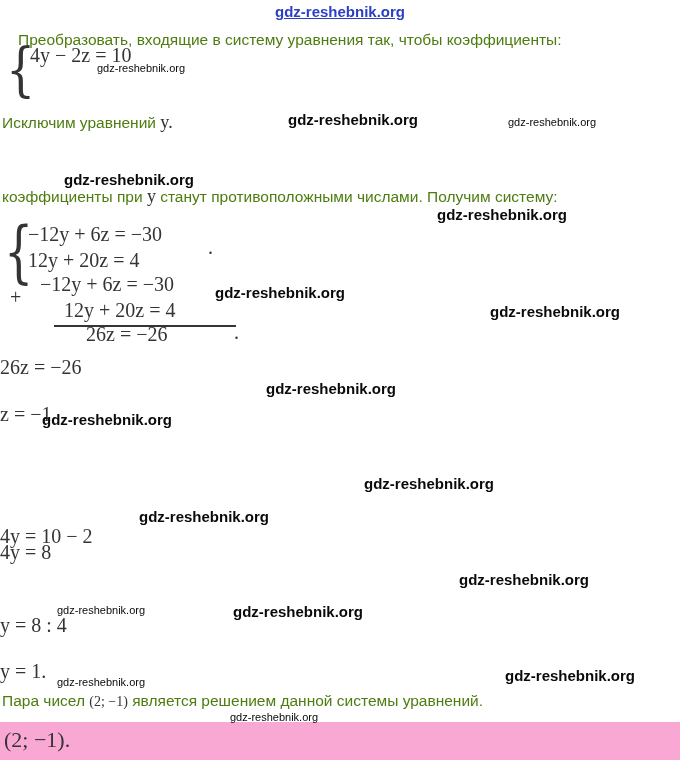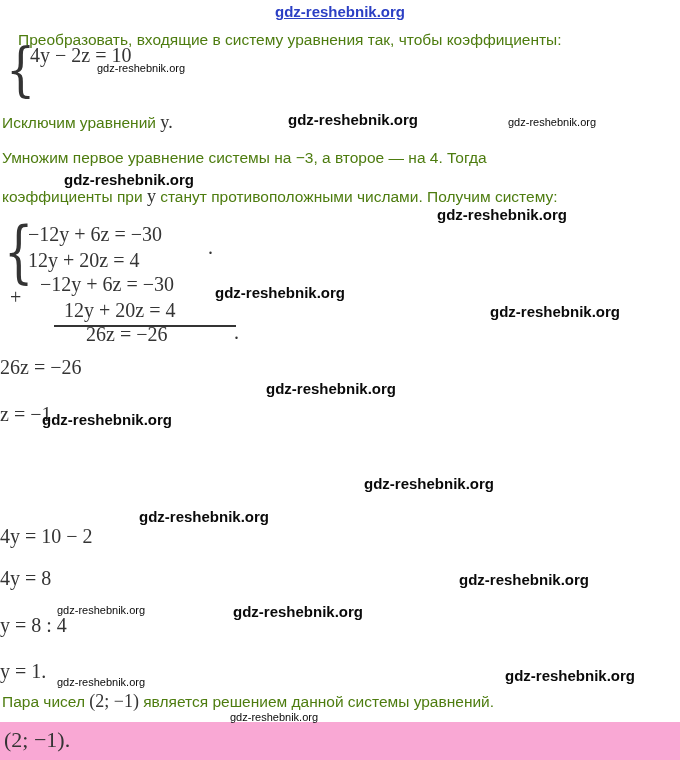--- a/index.html
+++ b/index.html
@@ -35,21 +35,20 @@
     <span class="brace">{</span>
     <div class="rows">
       <div class="math">4y − 2z = 10</div>
     </div>
   </div>
 
   <div class="abs" style="left:2px; top:111px;">
     <span class="gray">Исключим уравнений </span><span class="math" style="font-size:18px;">y.</span>
   </div>
 
-  <div class="abs gray" style="left:2px; top:149px;">Умножим первое уравнение системы на −3, а второе — на 4. Тогда</div>
   <div class="abs" style="left:2px; top:185px;">
     <span class="gray">коэффициенты при </span><span class="math" style="font-size:18px;">y</span><span class="gray"> станут противоположными числами. Получим систему:</span>
   </div>
 
   <div class="sys" style="left:4px; top:221px;">
     <span class="brace" style="transform:scaleY(1.45);">{</span>
     <div class="rows">
       <div class="math" style="line-height:26px;">−12y + 6z = −30</div>
       <div class="math" style="line-height:26px;">12y + 20z = 4</div>
     </div>
@@ -60,26 +59,26 @@
     <span class="math abs" style="left:0; top:13px; font-style:normal;">+</span>
     <div class="math abs" style="left:30px; top:0;">−12y + 6z = −30</div>
     <div class="math abs" style="left:44px; top:26px; width:182px; padding:0 0 3px 10px; border-bottom:2px solid #343434;">12y + 20z = 4</div>
     <div class="math abs" style="left:76px; top:50px;">26z = −26</div>
     <span class="math abs" style="left:224px; top:48px;">.</span>
   </div>
 
   <div class="abs math" style="left:0px; top:356px;">26z = −26</div>
   <div class="abs math" style="left:0px; top:403px;">z = −1</div>
   <div class="abs math" style="left:0px; top:525px;">4y = 10 − 2</div>
-  <div class="abs math" style="left:0px; top:567px;">4y = 8</div>
+  <div class="abs math" style="left:0px; top:541px;">4y = 8</div>
   <div class="abs math" style="left:0px; top:614px;">y = 8 : 4</div>
   <div class="abs math" style="left:0px; top:660px;">y = 1.</div>
 
   <div class="abs" style="left:2px; top:690px;">
-    <span class="gray">Пара чисел </span><span class="math" style="font-size:18px;">(2; −1)</span><span class="gray"> является решением данной системы уравнений.</span>
+    <span class="gray">Пара чисел </span><span class="math" style="font-size:14px;">(2; −1)</span><span class="gray"> является решением данной системы уравнений.</span>
   </div>
 
   <div class="answer-box">
     <span class="math">(2; −1).</span>
   </div>
 
   <span class="wm small" style="left:97px;  top:62px;  font-size:11px;">gdz-reshebnik.org</span>
   <span class="wm" style="left:288px; top:111px; font-size:15px;">gdz-reshebnik.org</span>
   <span class="wm small" style="left:508px; top:116px; font-size:11px;">gdz-reshebnik.org</span>
   <span class="wm" style="left:64px;  top:171px; font-size:15px;">gdz-reshebnik.org</span>

